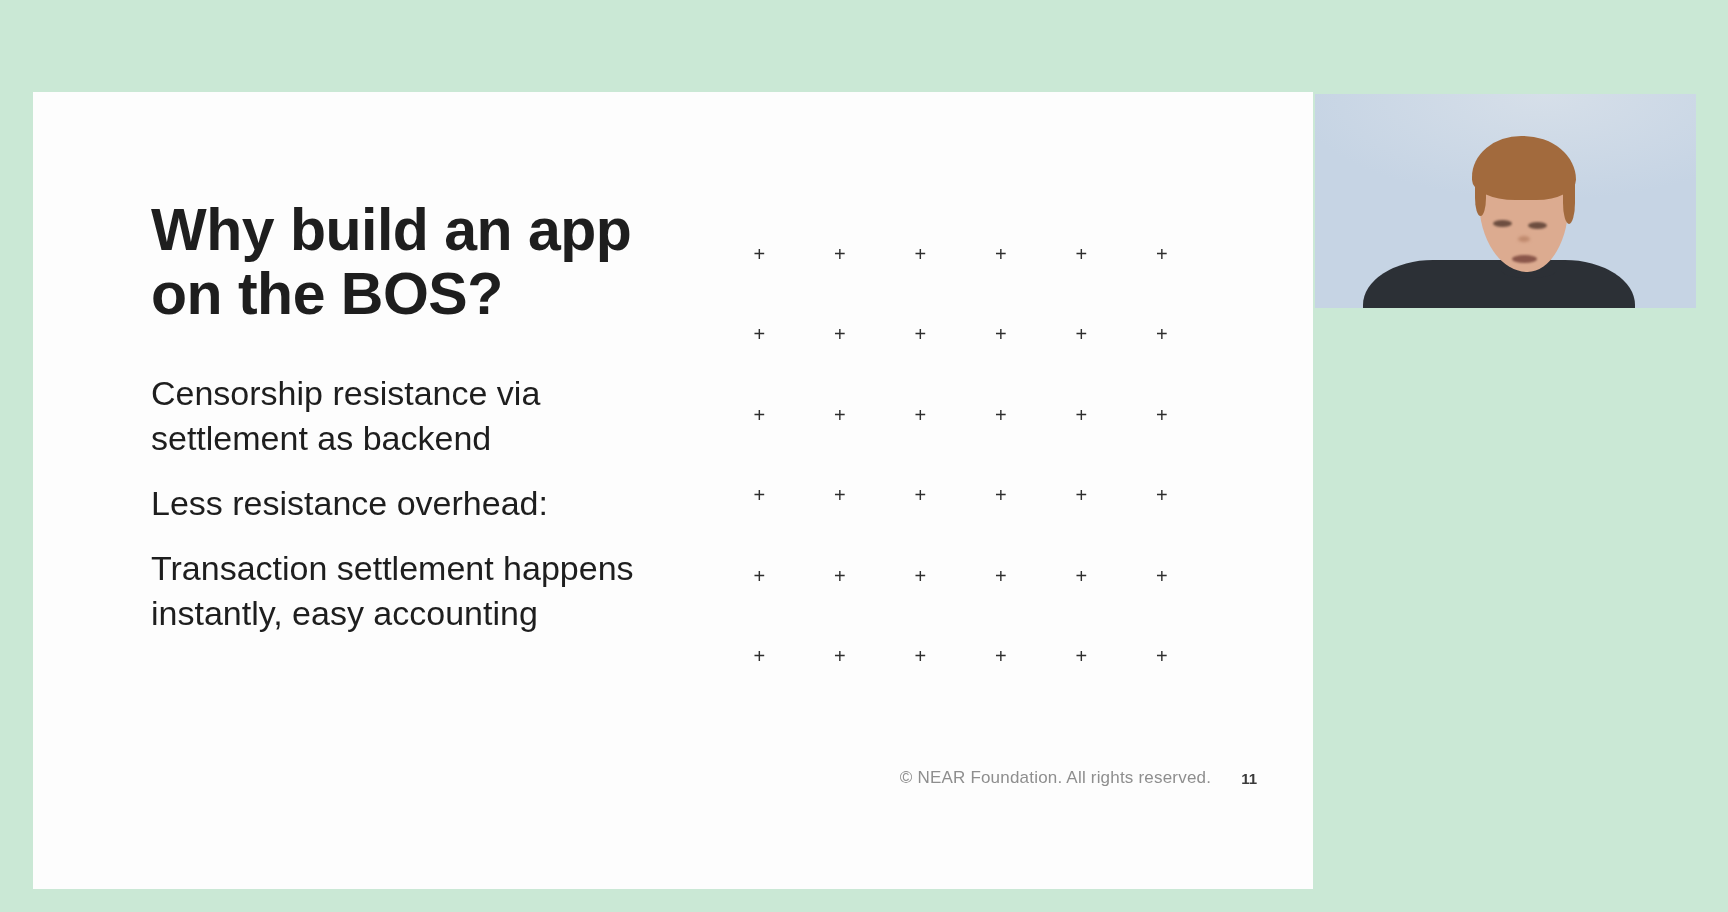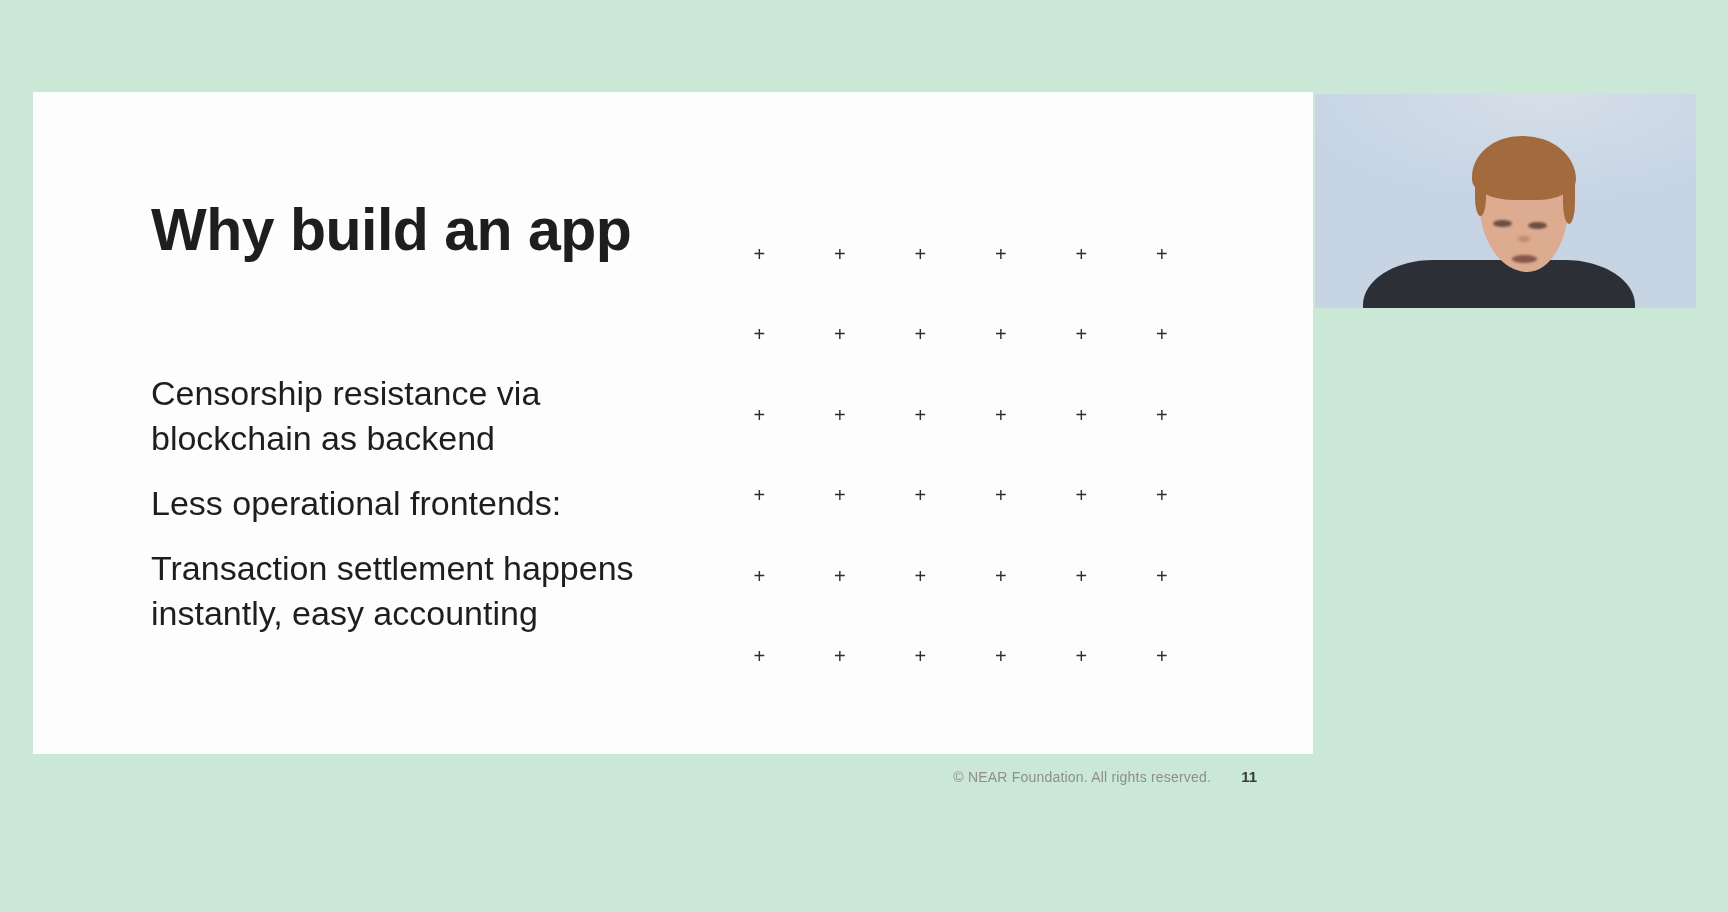--- a/index.html
+++ b/index.html
@@ -10,21 +10,21 @@
   *{box-sizing:border-box;}
   html,body{margin:0;padding:0;}
   body{
     width:1728px;height:912px;position:relative;overflow:hidden;
     background:var(--background);
     font-family:"Liberation Sans", sans-serif;
   }
 
   
   .slide{
-    position:absolute;left:33px;top:92px;width:1280px;height:662px;
+    position:absolute;left:33px;top:92px;width:1280px;height:797px;
     background:var(--slide);
   }
   .title{
     position:absolute;left:118px;top:106px;
     font-size:59px;line-height:64px;font-weight:bold;
     color:var(--text);letter-spacing:-0.5px;
   }
   .bullets{
     position:absolute;left:118px;top:279px;
     font-size:34px;line-height:45px;color:var(--text);
@@ -37,21 +37,21 @@
   }
   .plus-grid .plus{
     display:flex;align-items:center;justify-content:center;
     font-size:20px;font-weight:normal;color:var(--plus);
   }
 
   .footer{
     position:absolute;right:56px;top:676px;
     display:flex;align-items:center;gap:30px;
   }
-  .copyright{font-size:14px;color:var(--footer-text);letter-spacing:0.2px;}
+  .copyright{font-size:17px;color:var(--footer-text);letter-spacing:0.2px;}
   .page-number{font-size:15px;font-weight:bold;color:var(--page-number);}
 
   
   .webcam{
     position:absolute;left:1315px;top:94px;width:381px;height:214px;
     background:radial-gradient(120% 90% at 60% 0%, #d6dfe9 0%, var(--webcam-bg) 55%);
     overflow:hidden;
   }
   .webcam *{position:absolute;}
   .neck{left:192px;top:148px;width:44px;height:34px;background:#cf9d80;z-index:1;}
@@ -84,29 +84,30 @@
   .mouth{left:197px;top:161px;width:25px;height:8px;background:#8a564a;
     border-radius:50%;filter:blur(1px);z-index:6;}
 </style>
 </head>
 <body>
 
 <div class="slide">
 
   <div class="title">
     <div>Why build an app</div>
+    <div>on the BOS?</div>
   </div>
 
   <div class="bullets">
     <div class="para">
       <div>Censorship resistance via</div>
-      <div>blockchain as backend</div>
+      <div>settlement as backend</div>
     </div>
     <div class="para">
-      <div>Less operational frontends:</div>
+      <div>Less resistance overhead:</div>
     </div>
     <div class="para">
       <div>Transaction settlement happens</div>
       <div>instantly, easy accounting</div>
     </div>
   </div>
 
   <div class="plus-grid" style="grid-template-columns: repeat(6, 80.5px); grid-auto-rows: 80.5px;">
       <span class="plus">+</span>
       <span class="plus">+</span>

